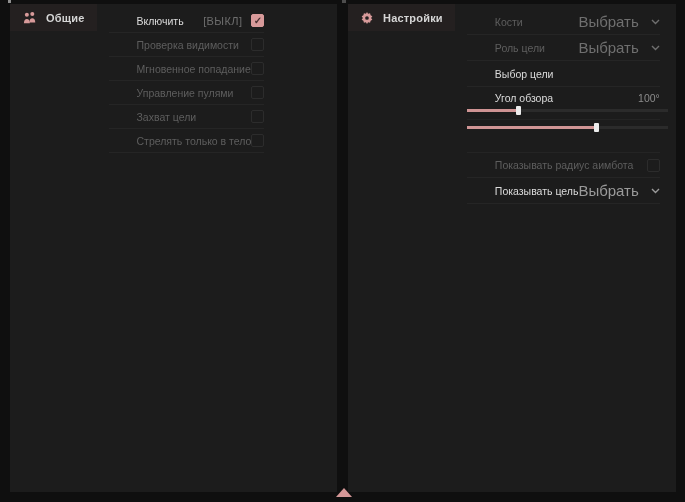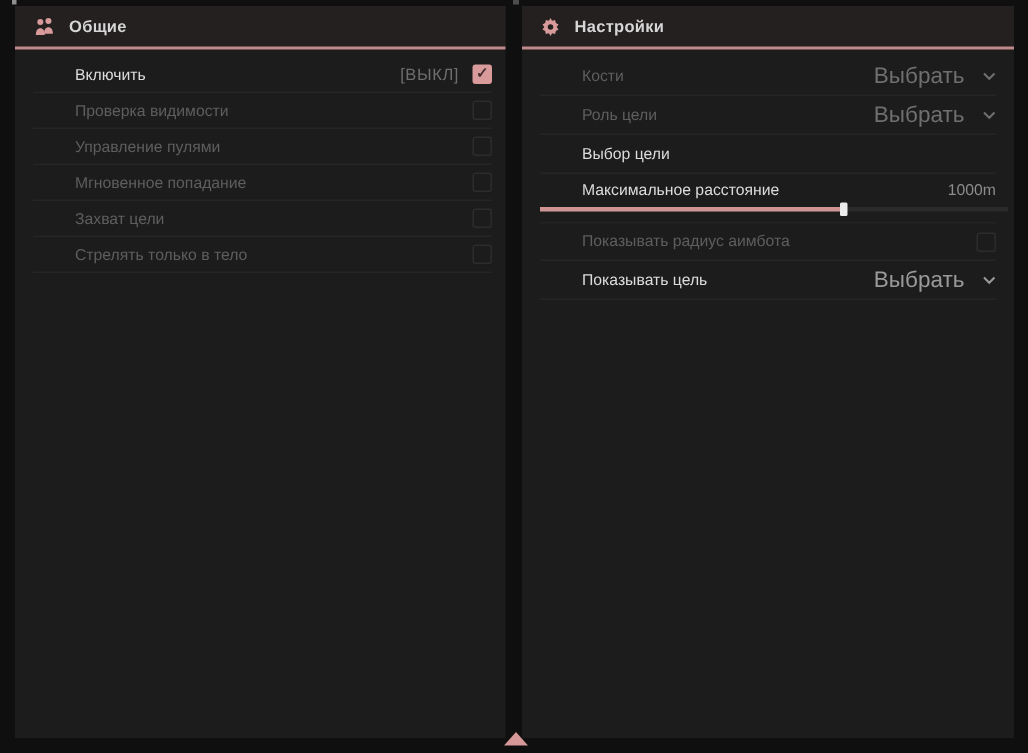--- a/index.html
+++ b/index.html
@@ -4,21 +4,21 @@
 <style>
   html,body { margin:0; padding:0; }
   body {
     width:685px; height:502px; position:relative; overflow:hidden;
     background:#0f0f0f;
     font-family:"Liberation Sans", sans-serif;
     -webkit-font-smoothing:antialiased;
   }
   .panel {
     position:absolute; top:4px; height:488px; background:#1c1c1c;
-    display:flex; flex-direction:column; box-sizing:border-box;
+    display:flex; flex-direction:row; box-sizing:border-box;
   }
   #general-panel { left:10px;  width:327px; }
   #settings-panel { left:348px; width:328px; }
 
   .panel-header {
     height:27px; flex:none; background:#242020;
     display:flex; align-items:center; gap:9px; padding:0 12px;
   }
   .panel-title { font-size:11px; font-weight:700; color:#d6d6d6; letter-spacing:.2px; }
   .header-icon { display:flex; align-items:center; }
@@ -108,26 +108,26 @@
         </span>
       </span>
     </div>
 
     <div class="row">
       <span class="lbl dim">Проверка видимости</span>
       <span class="checkbox dim"></span>
     </div>
 
     <div class="row">
+      <span class="lbl dim">Мгновенное попадание</span>
+      <span class="checkbox dim"></span>
+    </div>
+
+    <div class="row">
       <span class="lbl dim">Управление пулями</span>
-      <span class="checkbox dim"></span>
-    </div>
-
-    <div class="row">
-      <span class="lbl dim">Мгновенное попадание</span>
       <span class="checkbox dim"></span>
     </div>
 
     <div class="row">
       <span class="lbl dim">Захват цели</span>
       <span class="checkbox dim"></span>
     </div>
 
     <div class="row">
       <span class="lbl dim">Стрелять только в тело</span>
@@ -171,26 +171,33 @@
               <path d="M1 1l3.5 3.5L8 1"></path>
             </svg>
         </span>
       </span>
     </div>
 
     <div class="row dd-row">
       <span class="lbl">Выбор цели</span>
     </div>
 
-
     <div class="slider-row">
       <div class="slider-top">
-        <span class="lbl">Максимальное расстояние</span>
-        <span class="slider-value">1000m</span>
+        <span class="lbl">Угол обзора</span>
+        <span class="slider-value">100°</span>
       </div>
+      <div class="slider-track">
+        <div class="slider-fill" style="width: 26%;">
+          <div class="slider-handle"></div>
+        </div>
+      </div>
+    </div>
+
+    <div class="slider-row">
       <div class="slider-track">
         <div class="slider-fill" style="width: 65%;">
           <div class="slider-handle"></div>
         </div>
       </div>
     </div>
 
     <div class="row cb-row">
       <span class="lbl dim">Показывать радиус аимбота</span>
       <span class="checkbox dim"></span>

